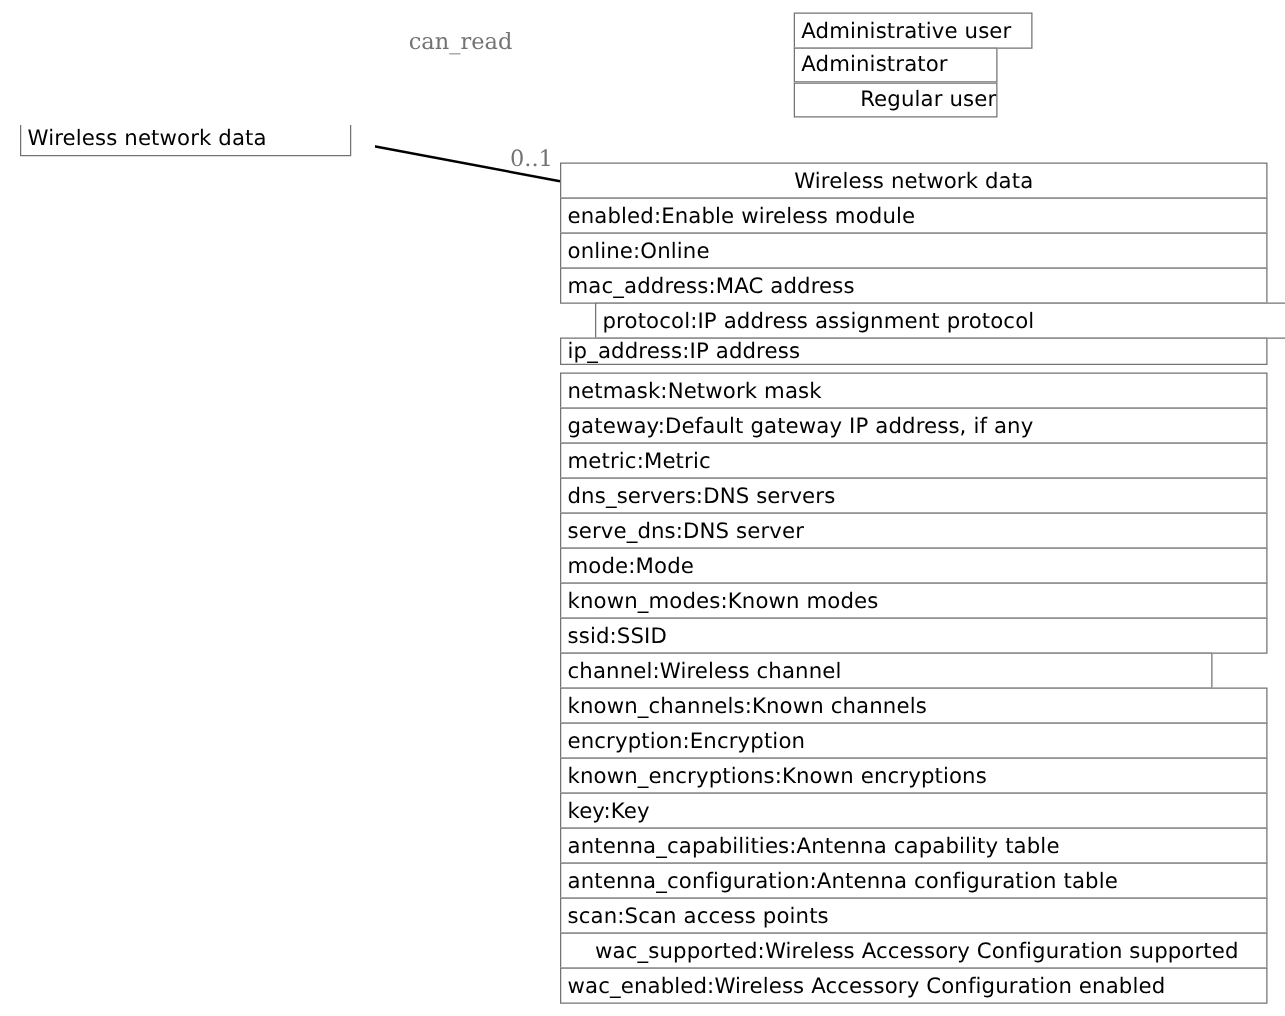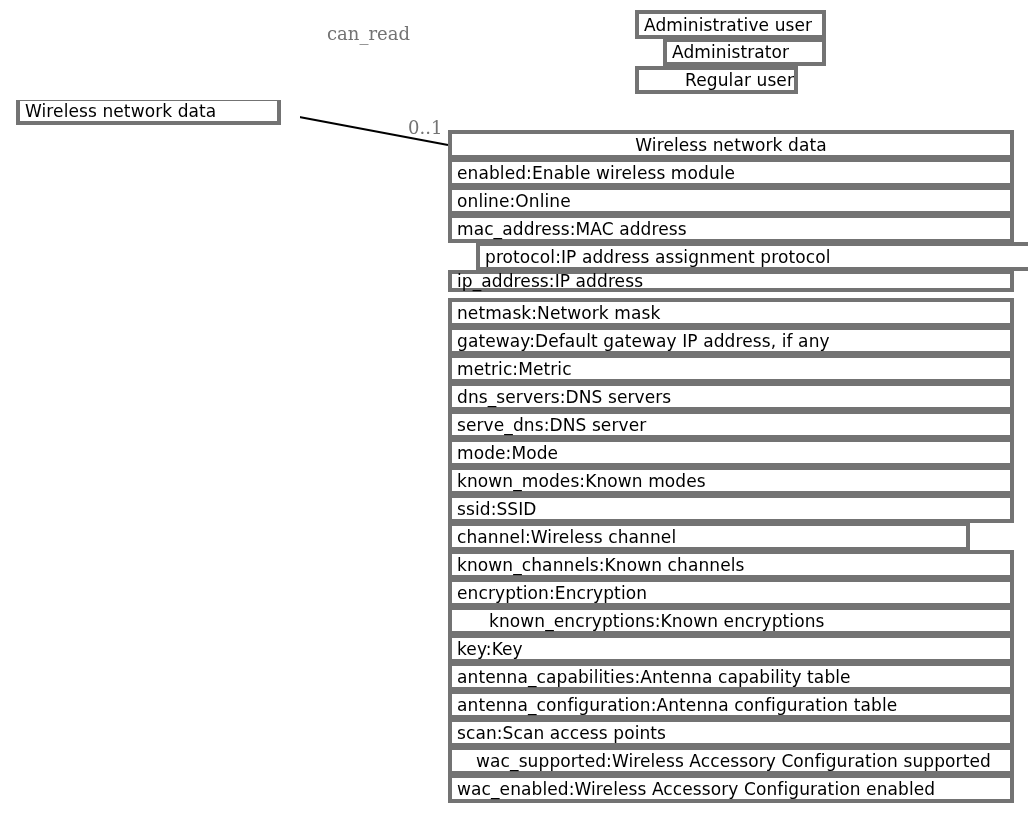--- a/index.html
+++ b/index.html
@@ -27,21 +27,21 @@
   
   .uml-box {
     position: absolute;
     box-sizing: border-box;
     background: #ffffff;
     z-index: 2;
   }
   .uml-row {
     position: absolute;
     box-sizing: border-box;
-    border: 4px solid #737373;
+    border: 1px solid #737373;
     background: #ffffff;
     display: flex;
     align-items: center;
     white-space: nowrap;
     overflow: visible;
   }
   .uml-row .cell-text {
     display: block;
     font-size: 17px;
     line-height: 20px;
@@ -113,21 +113,21 @@
       <span class="cell-text">Wireless network data</span>
     </div>
   </div>
 
   <div class="uml-box" style="left:0px; top:0px; width:1028px; height:100px;">
 
     <div class="uml-row row-left" style="left:635px; top:10px; width:191px; height:29px;">
       <span class="cell-text">Administrative user</span>
     </div>
 
-    <div class="uml-row row-left" style="left:635px; top:38px; width:163px; height:28px;margin-left:28px;">
+    <div class="uml-row row-left" style="left:635px; top:38px; width:163px; height:28px;">
       <span class="cell-text">Administrator</span>
     </div>
 
     <div class="uml-row row-left" style="left:635px; top:66px; width:163px; height:28px;justify-content:flex-end;">
       <span class="cell-text">Regular user</span>
     </div>
   </div>
 
   <div class="uml-box" style="left:448px; top:130px; width:566px; height:673px;">
 
@@ -177,21 +177,21 @@
         </div>
         <div class="uml-row row-left" style="left: 0px; top: 392px; width: 522px; height: 29px;">
           <span class="cell-text">channel:Wireless channel</span>
         </div>
         <div class="uml-row row-left" style="left: 0px; top: 420px; width: 566px; height: 29px;">
           <span class="cell-text">known_channels:Known channels</span>
         </div>
         <div class="uml-row row-left" style="left: 0px; top: 448px; width: 566px; height: 29px;">
           <span class="cell-text">encryption:Encryption</span>
         </div>
-        <div class="uml-row row-left" style="left: 0px; top: 476px; width: 566px; height: 29px; padding-left: 32px;">
+        <div class="uml-row row-left" style="left: 0px; top: 476px; width: 566px; height: 29px;">
           <span class="cell-text">known_encryptions:Known encryptions</span>
         </div>
         <div class="uml-row row-left" style="left: 0px; top: 504px; width: 566px; height: 29px;">
           <span class="cell-text">key:Key</span>
         </div>
         <div class="uml-row row-left" style="left: 0px; top: 532px; width: 566px; height: 29px;">
           <span class="cell-text">antenna_capabilities:Antenna capability table</span>
         </div>
         <div class="uml-row row-left" style="left: 0px; top: 560px; width: 566px; height: 29px;">
           <span class="cell-text">antenna_configuration:Antenna configuration table</span>

